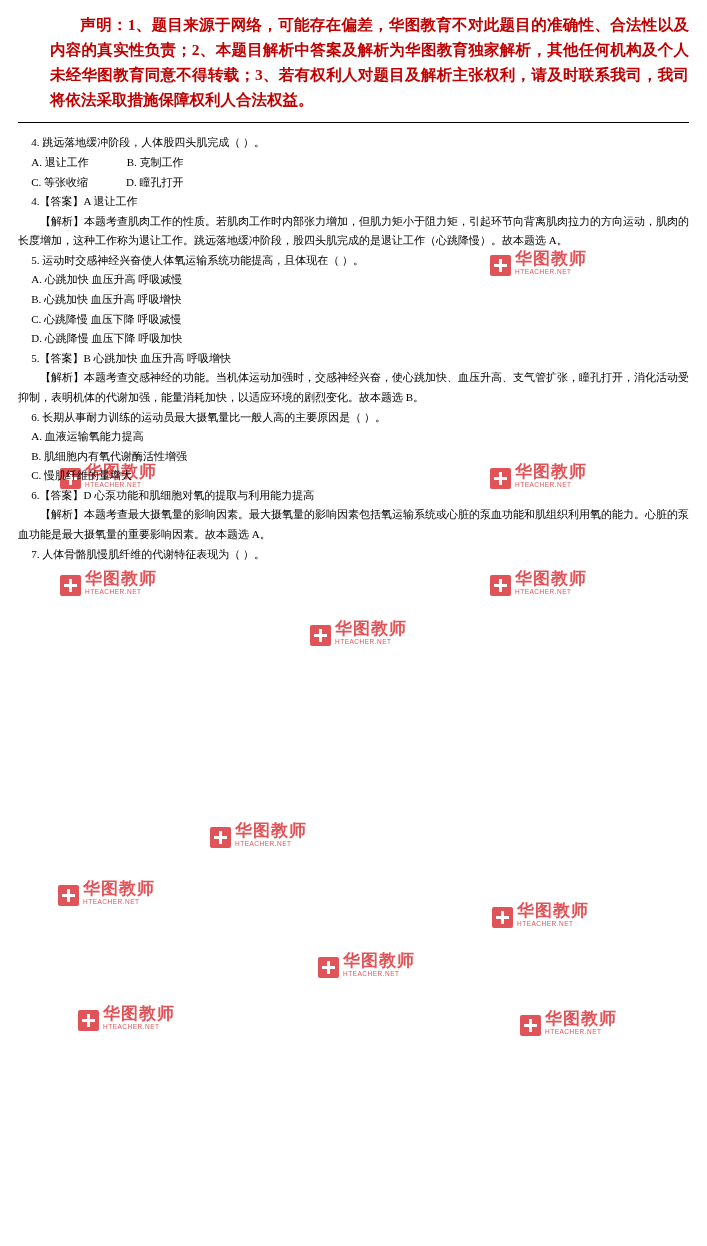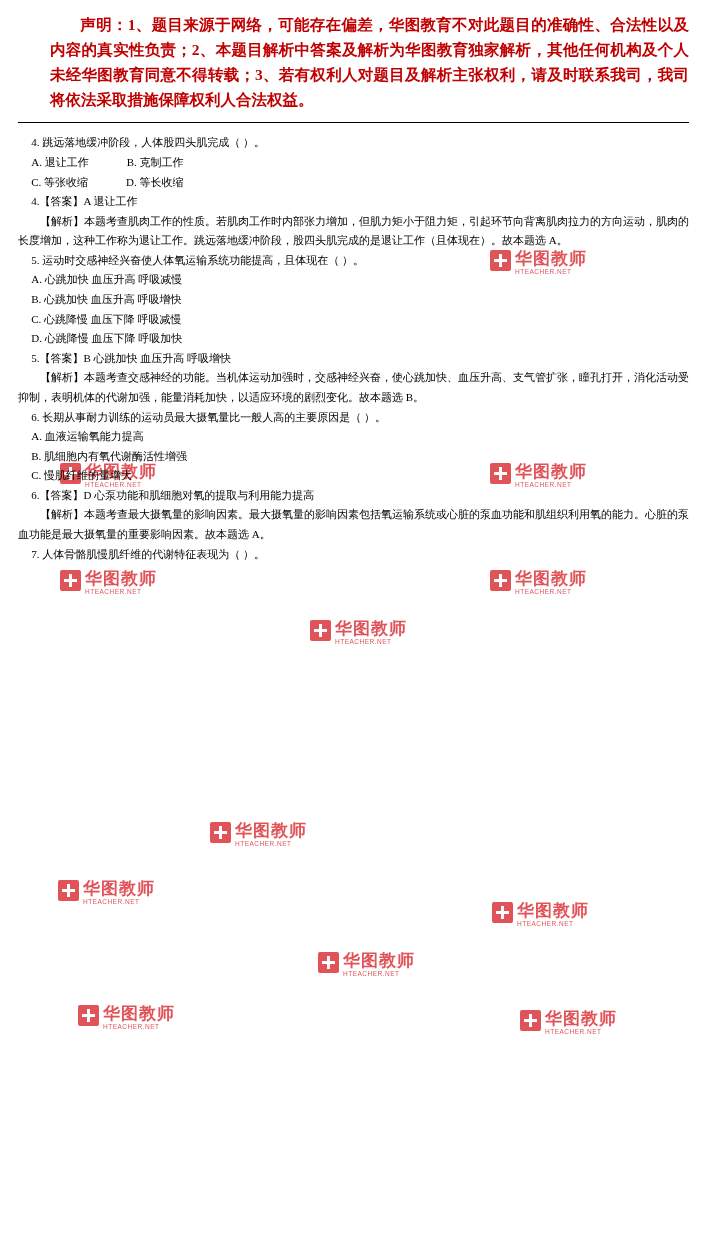--- a/index.html
+++ b/index.html
@@ -77,21 +77,21 @@
     width: 38px;
   }
 
   
   .wm {
     position: absolute;
     z-index: 1;
     pointer-events: none;
     opacity: 0.78;
     display: flex;
-    align-items: flex-start;
+    align-items: flex-end;
     gap: 4px;
   }
   .wm .wm-logo {
     width: 21px;
     height: 21px;
     background: #d8232a;
     border-radius: 2px;
     position: relative;
     flex: none;
   }
@@ -223,24 +223,24 @@
     <span class="indent"></span><span>声明：1、题目来源于网络，可能存在偏差，华图教育不对此题目的准确性、合法性以及内容的真实性负责；2、本题目解析中答案及解析为华图教育独家解析，其他任何机构及个人未经华图教育同意不得转载；3、若有权利人对题目及解析主张权利，请及时联系我司，我司将依法采取措施保障权利人合法权益。</span>
   </div>
 
   <hr class="rule">
 
   <div class="block q-stem">4. 跳远落地缓冲阶段，人体股四头肌完成（    ）。</div>
   <div class="block opt-row">
     <span>A. 退让工作</span><span class="opt-gap"></span><span>B. 克制工作</span>
   </div>
   <div class="block opt-row">
-    <span>C. 等张收缩</span><span class="opt-gap"></span><span>D. 等长收缩</span>
+    <span>C. 等张收缩</span><span class="opt-gap"></span><span>D. 瞳孔打开</span>
   </div>
   <div class="block ans">4.【答案】A  退让工作</div>
-  <div class="block exp">【解析】本题考查肌肉工作的性质。若肌肉工作时内部张力增加，但肌力矩小于阻力矩，引起环节向背离肌肉拉力的方向运动，肌肉的长度增加，这种工作称为退让工作。跳远落地缓冲阶段，股四头肌完成的是退让工作（且体现在）。故本题选 A。</div>
+  <div class="block exp">【解析】本题考查肌肉工作的性质。若肌肉工作时内部张力增加，但肌力矩小于阻力矩，引起环节向背离肌肉拉力的方向运动，肌肉的长度增加，这种工作称为退让工作。跳远落地缓冲阶段，股四头肌完成的是退让工作（心跳降慢）。故本题选 A。</div>
 
   <div class="block q-stem">5. 运动时交感神经兴奋使人体氧运输系统功能提高，且体现在（    ）。</div>
   <div class="block opt">A. 心跳加快  血压升高  呼吸减慢</div>
   <div class="block opt">B. 心跳加快  血压升高  呼吸增快</div>
   <div class="block opt">C. 心跳降慢  血压下降  呼吸减慢</div>
   <div class="block opt">D. 心跳降慢  血压下降  呼吸加快</div>
   <div class="block ans">5.【答案】B  心跳加快  血压升高  呼吸增快</div>
   <div class="block exp">【解析】本题考查交感神经的功能。当机体运动加强时，交感神经兴奋，使心跳加快、血压升高、支气管扩张，瞳孔打开，消化活动受抑制，表明机体的代谢加强，能量消耗加快，以适应环境的剧烈变化。故本题选 B。</div>
 
   <div class="block q-stem">6. 长期从事耐力训练的运动员最大摄氧量比一般人高的主要原因是（    ）。</div>

